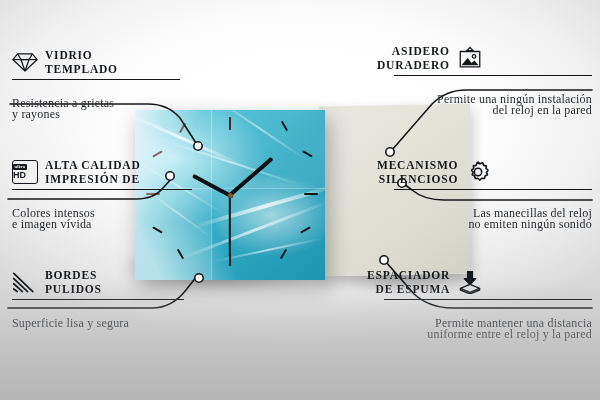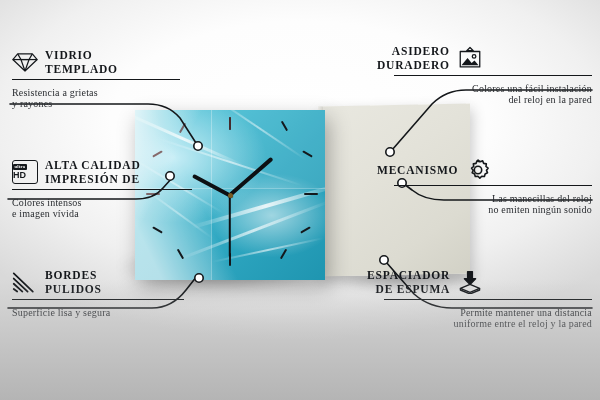--- a/index.html
+++ b/index.html
@@ -79,21 +79,21 @@
 
   .callout{position:absolute;}
   .callout .head{display:flex;align-items:center;gap:7px;}
   .callout .titles{
     font-size:11.5px;line-height:14px;letter-spacing:.8px;
     color:#15181c;text-transform:uppercase;font-weight:700;
   }
   .callout .titles div{white-space:nowrap;}
   .callout .rule{height:1.4px;background:#14171a;margin-top:3px;}
   .callout .sub{
-    font-size:10px;line-height:11px;color:#2a2d31;margin-top:7px;
+    font-size:12px;line-height:11px;color:#2a2d31;margin-top:18px;
     letter-spacing:.2px;
   }
   .callout.left{text-align:left;}
   .callout.left .head{justify-content:flex-start;}
   .callout.left .titles{text-align:left;}
   .callout.right{text-align:right;}
   .callout.right .head{justify-content:flex-start;}
   .callout.right .titles{text-align:right;}
   .callout.right .sub{text-align:right;}
 
@@ -260,29 +260,30 @@
         <svg viewBox="0 0 32 28" fill="none" stroke="#15181c" stroke-width="1.6" stroke-linejoin="round">
           <path d="M16 1 L12 5 H20 Z"></path>
           <rect x="4" y="6" width="24" height="19"></rect>
           <circle cx="21" cy="12" r="2.2"></circle>
           <path d="M5.5 23 L13 14 L18 20 L21.5 17 L26.5 23 Z" fill="#15181c" stroke="none"></path>
         </svg>
       </span>
     </div>
     <div class="rule" style="width:198px;margin-left:auto;"></div>
     <div class="sub">
-      <div>Colores una fácil instalación</div>
+      <div>Permite una ningún instalación</div>
       <div>del reloj en la pared</div>
     </div>
   </div>
 
   <div class="callout right" style="right:8px;top:158px;width:215px;">
     <div class="head">
       <span class="titles">
         <div>MECANISMO</div>
+        <div>SILENCIOSO</div>
       </span>
       <span class="ico">
         <svg viewBox="0 0 30 30" fill="none" stroke="#15181c" stroke-width="2" stroke-linejoin="round">
           <path d="M15 2.5 l2.6 2.1 3.2 -1 1.3 3.1 3.3 .6 -.4 3.3 2.6 2.1 -2 2.7 1.3 3.1 -3 1.4 -.9 3.2 -3.3 -.3 -2.4 2.3 -2.4 -2.3 -3.3 .3 -.9 -3.2 -3 -1.4 1.3 -3.1 -2 -2.7 2.6 -2.1 -.4 -3.3 3.3 -.6 1.3 -3.1 3.2 1 Z"></path>
           <circle cx="15" cy="15" r="4.6"></circle>
         </svg>
       </span>
     </div>
     <div class="rule" style="width:198px;margin-left:auto;"></div>
     <div class="sub">

